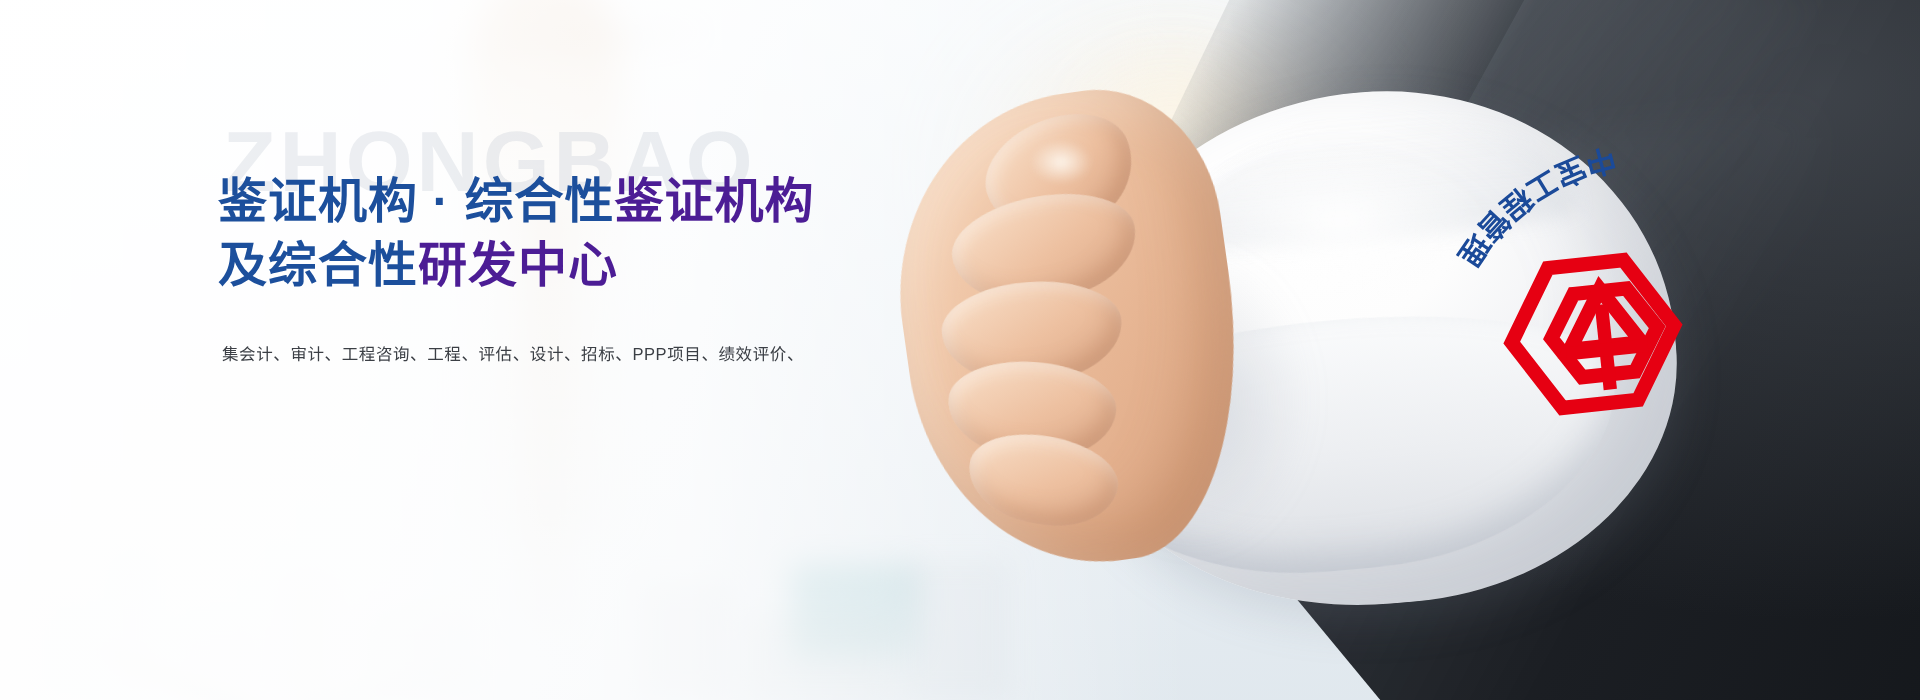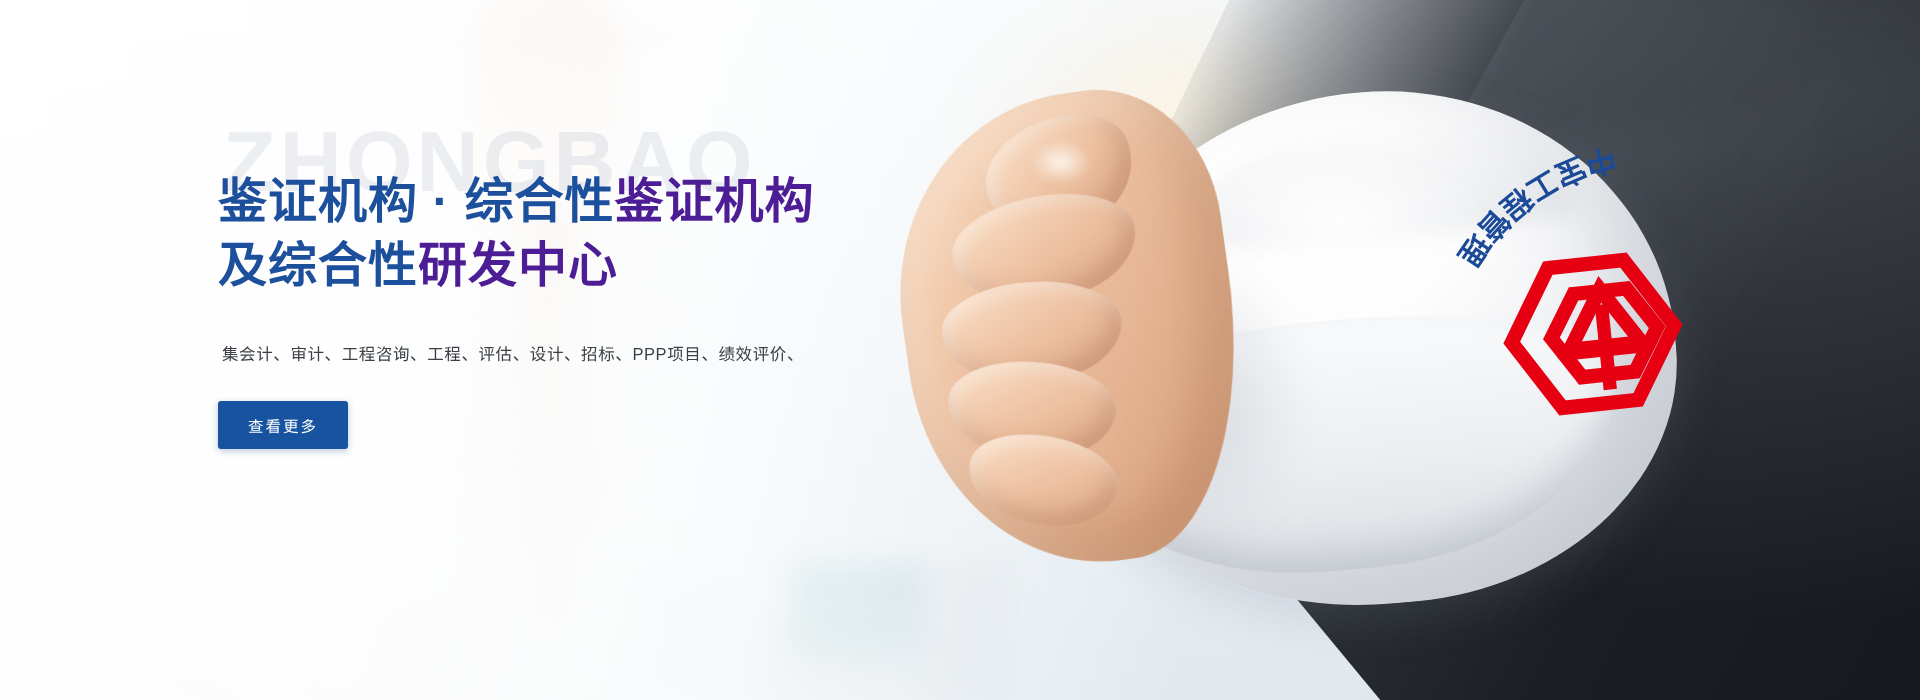--- a/index.html
+++ b/index.html
@@ -465,16 +465,15 @@
       </span><br>
       <span>
         <span>及综合性</span><span class="accent">研发中心</span>
       </span>
     </h1>
 
     <div class="desc">
       <p>集会计、审计、工程咨询、工程、评估、设计、招标、PPP项目、绩效评价、</p>
     </div>
 
-    <button class="cta">查看更多</button>
   </div>
 
 </div>
 
 </body></html>

